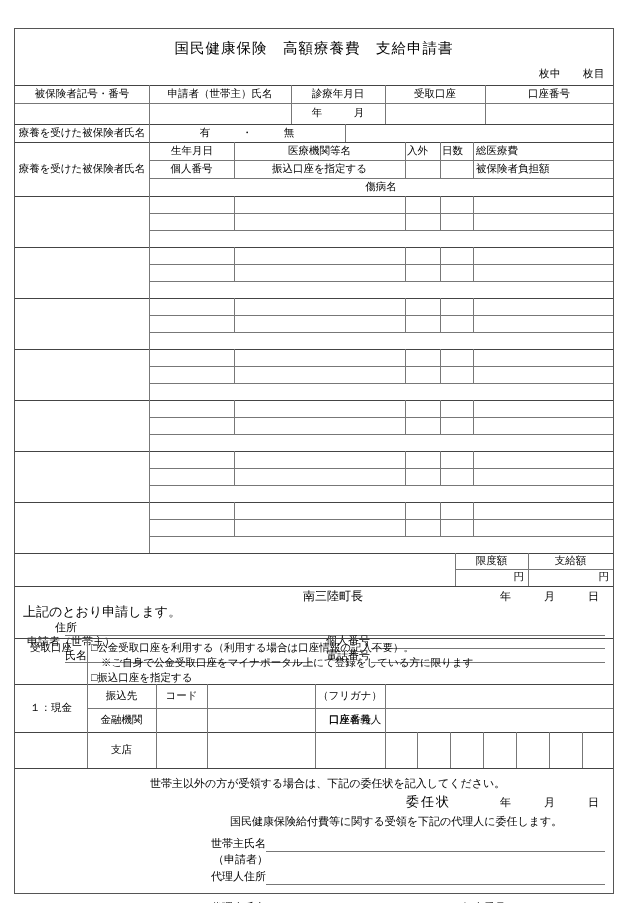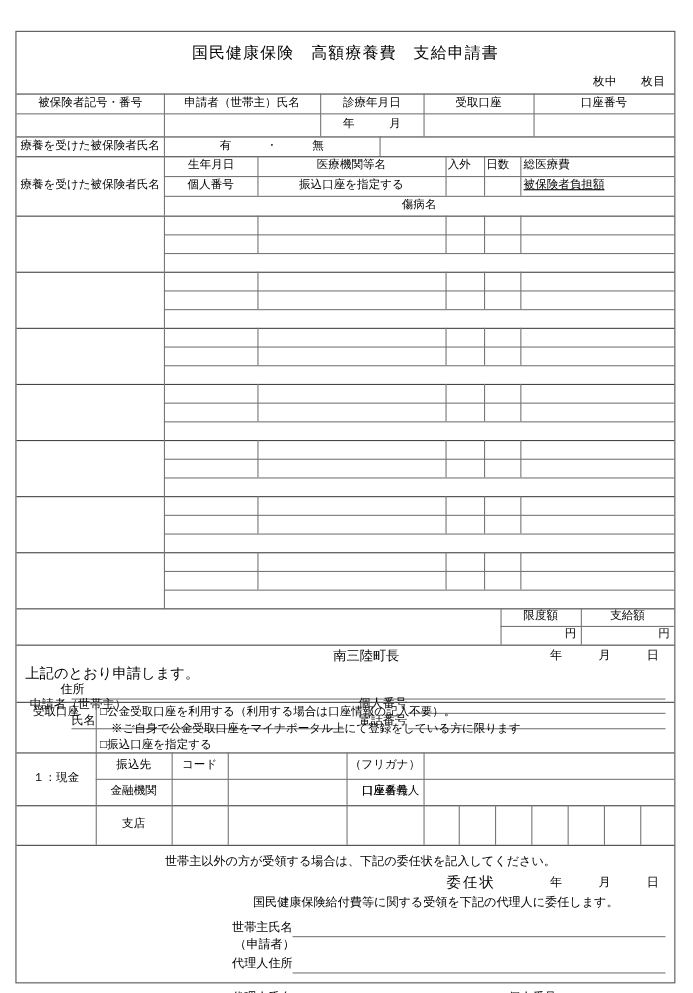--- a/index.html
+++ b/index.html
@@ -151,21 +151,21 @@
     <div class="cell" style="left:0; top:113px; width:134px; height:54px; font-size:10.5px;">療養を受けた被保険者氏名</div>
 
     <div class="cell" style="left:219px; top:113px; width:0px; height:18px; justify-content:center; transform:translateX(-50%); width:85px; left:177px;">生年月日</div>
     <div class="cell" style="left:219px; top:113px; width:171px; height:18px;">医療機関等名</div>
     <div class="cell left" style="left:392px; top:113px; width:33px; height:18px;">入外</div>
     <div class="cell left" style="left:427px; top:113px; width:31px; height:18px;">日数</div>
     <div class="cell left" style="left:461px; top:113px; width:137px; height:18px;">総医療費</div>
 
     <div class="cell" style="left:134px; top:131px; width:85px; height:18px;">個人番号</div>
     <div class="cell" style="left:219px; top:131px; width:171px; height:18px;">振込口座を指定する</div>
-    <div class="cell left" style="left:461px; top:131px; width:137px; height:18px;text-decoration:underline;">被保険者負担額</div>
+    <div class="cell left" style="left:461px; top:131px; width:137px; height:18px;">被保険者負担額</div>
 
     <div class="cell" style="left:134px; top:149px; width:464px; height:18px;">傷病名</div>
 
     <div class="blk">
 
       <div class="vl" style="left:134px; top:167px; height:51px;"></div>
       <div class="vl" style="left:219px; top:167px; height:34px;"></div>
       <div class="vl" style="left:390px; top:167px; height:34px;"></div>
       <div class="vl" style="left:425px; top:167px; height:34px;"></div>
       <div class="vl" style="left:458px; top:167px; height:34px;"></div>

